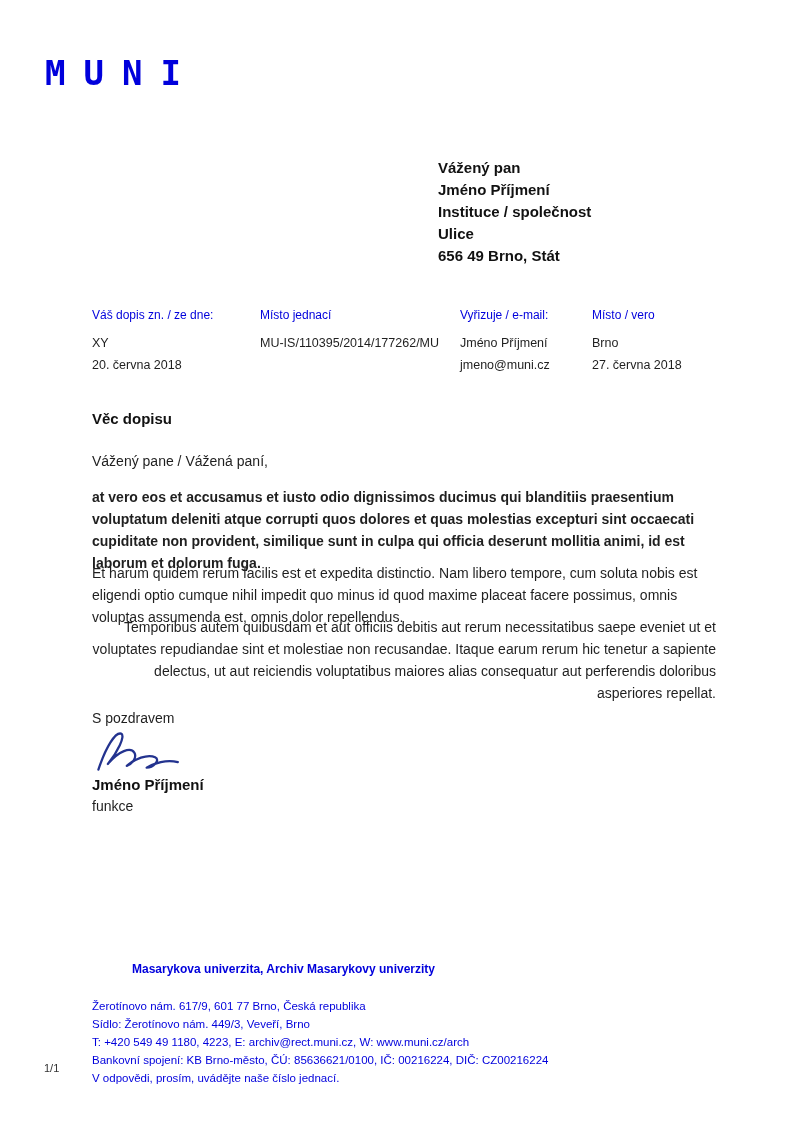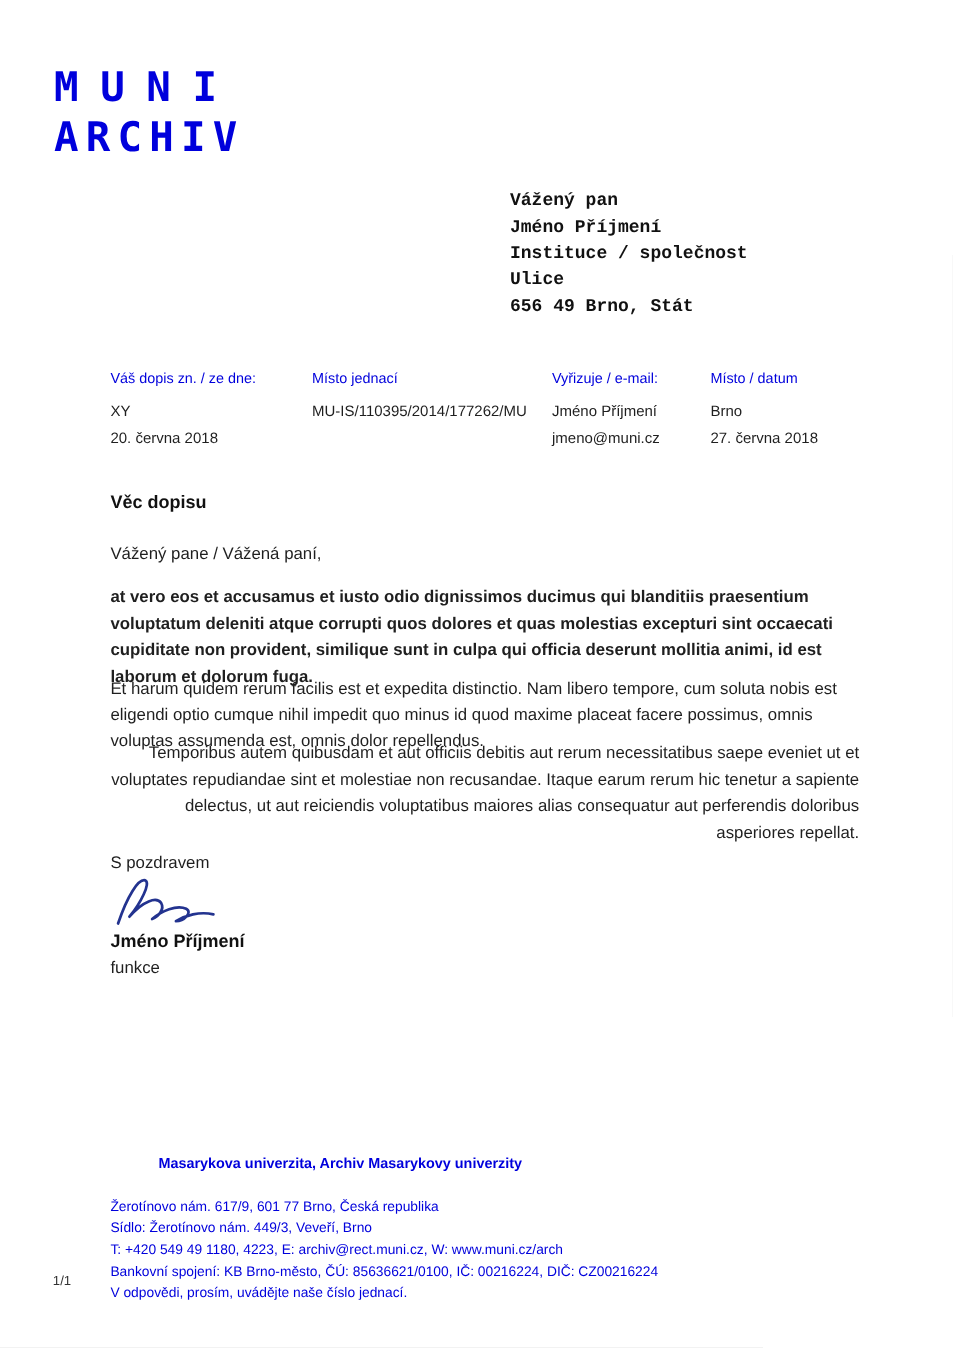--- a/index.html
+++ b/index.html
@@ -22,21 +22,21 @@
     display: block;
     font-weight: 700;
     font-size: 34px;
     line-height: 42px;
     font-family: "DejaVu Sans Mono", monospace;
   }
   .logo-line.muni   { letter-spacing: 18px; }
   .logo-line.archiv { letter-spacing: 6px; }
 
   
-  .recipient { position: absolute; left: 425px; top: 157px; font-family: Liberation Mono, monospace; }
+  .recipient { position: absolute; left: 438px; top: 157px; }
   .recipient div { font-weight: 700; font-size: 15px; line-height: 22px; color: #111; }
 
   
   .refs { position: absolute; top: 308px; left: 0; width: 100%; font-size: 12px; }
   .ref-col { position: absolute; top: 0; }
   .ref-col .lbl { color: #0000DC; display: block; margin-bottom: 10px; }
   .ref-col .val { color: #1f1f1f; display: block; font-size: 12.5px; line-height: 22px; }
   .ref-col.c1 { left: 92px; }
   .ref-col.c2 { left: 260px; }
   .ref-col.c3 { left: 460px; }
@@ -67,21 +67,20 @@
 
   .page-number { position: absolute; left: 44px; top: 1062px; font-size: 11px; color: #333; }
 </style>
 </head>
 <body>
 
 <div class="page">
 
   <div class="logo">
     <span class="logo-line muni">MUNI</span>
-    <span class="logo-line archiv">ARCHIV</span>
   </div>
 
   <div class="recipient">
     <div>Vážený pan</div>
     <div>Jméno Příjmení</div>
     <div>Instituce / společnost</div>
     <div>Ulice</div>
     <div>656 49 Brno, Stát</div>
   </div>
 
@@ -94,21 +93,21 @@
     <div class="ref-col c2">
       <span class="lbl">Místo jednací</span>
       <span class="val">MU-IS/110395/2014/177262/MU</span>
     </div>
     <div class="ref-col c3">
       <span class="lbl">Vyřizuje / e-mail:</span>
       <span class="val">Jméno Příjmení</span>
       <span class="val">jmeno@muni.cz</span>
     </div>
     <div class="ref-col c4">
-      <span class="lbl">Místo / datum</span>
+      <span class="lbl">Místo / vero</span>
       <span class="val">Brno</span>
       <span class="val">27. června 2018</span>
     </div>
   </div>
 
   <div class="subject">Věc dopisu</div>
   <div class="salutation">Vážený pane / Vážená paní,</div>
 
   <p class="body-par p1">at vero eos et accusamus et iusto odio dignissimos ducimus qui blanditiis praesentium voluptatum deleniti atque corrupti quos dolores et quas molestias excepturi sint occaecati cupiditate non provident, similique sunt in culpa qui officia deserunt mollitia animi, id est laborum et dolorum fuga.</p>
   <p class="body-par p2">Et harum quidem rerum facilis est et expedita distinctio. Nam libero tempore, cum soluta nobis est eligendi optio cumque nihil impedit quo minus id quod maxime placeat facere possimus, omnis voluptas assumenda est, omnis dolor repellendus.</p>

